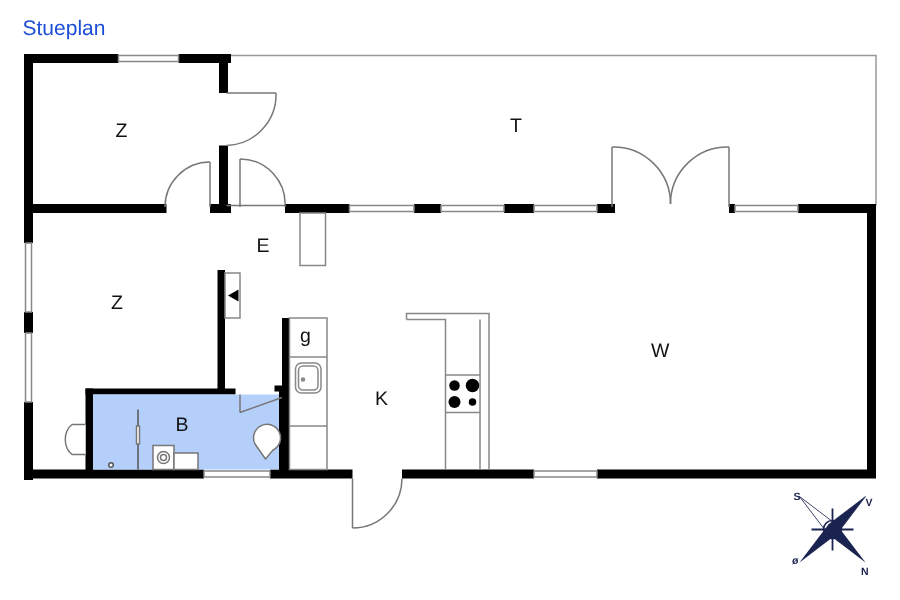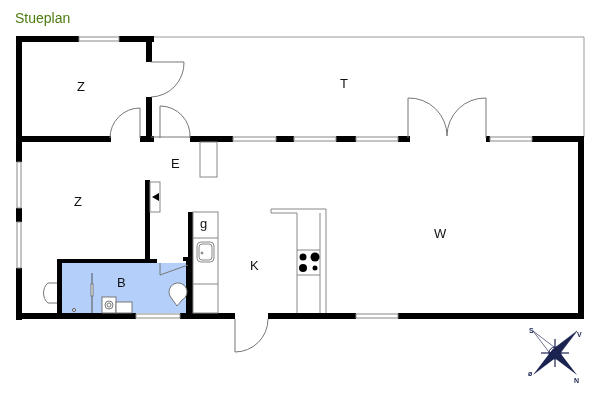--- a/index.html
+++ b/index.html
@@ -1,17 +1,17 @@
 <!DOCTYPE html>
 <html><head>
 <meta charset="utf-8">
 <style>
   html, body { margin: 0; padding: 0; background: #ffffff; }
   body { width: 600px; height: 400px; position: relative; overflow: hidden; font-family: "Liberation Sans", sans-serif; }
-  .title { position: absolute; left: 15px; top: 10px; font-size: 14px; color: #4d7c0f; }
+  .title { position: absolute; left: 15px; top: 10px; font-size: 14px; color: #1d4ed8; }
   svg { position: absolute; left: 0; top: 0; }
   .room-label { font-family: "Liberation Sans", sans-serif; font-size: 13px; fill: #111; }
   .compass-label { font-family: "Liberation Sans", sans-serif; font-size: 7px; fill: #1b2350; font-weight: bold; }
 </style>
 </head>
 <body>
 
 <div class="title">Stueplan</div>
 
 <svg width="600" height="400" viewBox="0 0 600 400">

